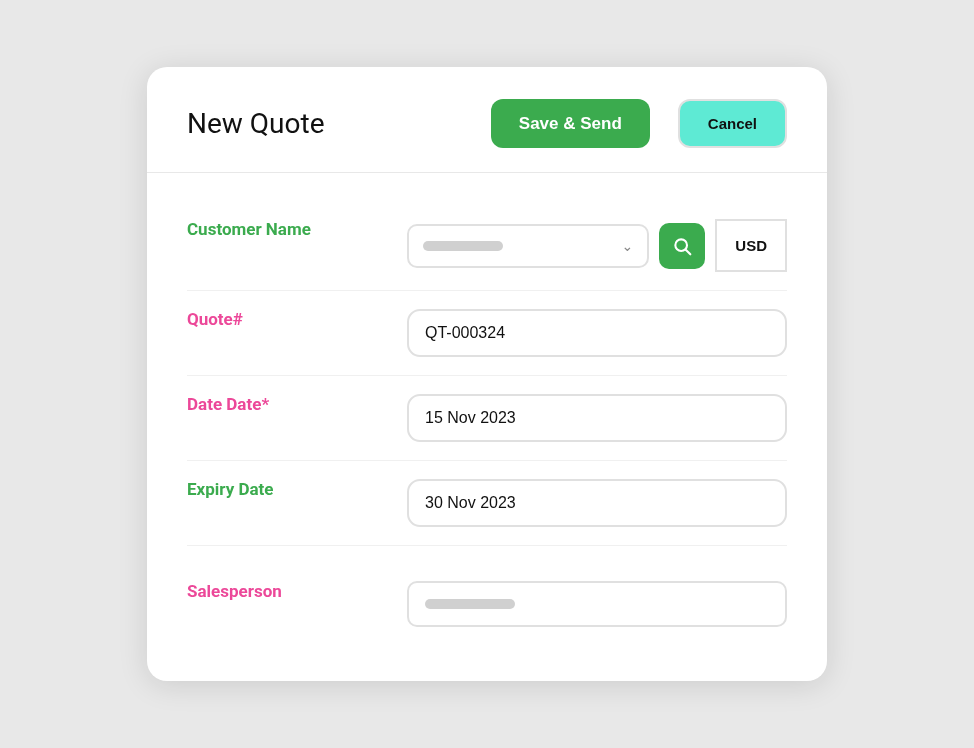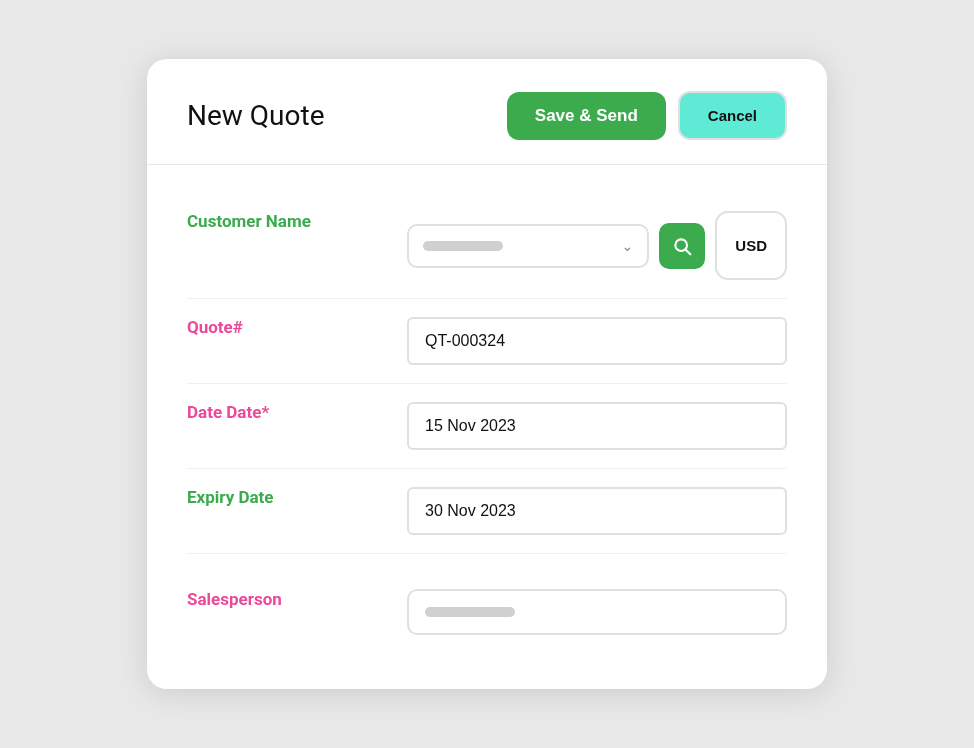--- a/index.html
+++ b/index.html
@@ -34,22 +34,21 @@
     }
 
     .modal-title {
       font-size: 28px;
       font-weight: 400;
       color: #111111;
     }
 
     .header-actions {
       display: flex;
-      gap: 12px;
-      align-items: center;
+      gap: 28px;
       margin-left: 47px;
     }
 
     .btn-save-send {
       background: #3bab4e;
       color: #ffffff;
       border: none;
       border-radius: 12px;
       padding: 14px 28px;
       font-size: 17px;
@@ -150,34 +149,34 @@
     }
 
     .search-icon-svg {
       width: 20px;
       height: 20px;
     }
 
     .currency-btn {
       background: #ffffff;
       border: 2px solid #e0e0e0;
-      border-radius: 13px;
-      padding: 24px 18px;
+      border-radius: 0;
+      padding: 16px 18px;
       font-size: 15px;
       font-weight: 600;
       color: #111111;
       cursor: pointer;
       flex-shrink: 0;
     }
 
     .text-input {
       width: 100%;
       background: #ffffff;
       border: 2px solid #e0e0e0;
-      border-radius: 6px;
+      border-radius: 13px;
       padding: 13px 16px;
       font-size: 16px;
       color: #111111;
       outline: none;
     }
 
     .salesperson-placeholder {
       width: 100%;
       background: #ffffff;
       border: 2px solid #e0e0e0;

